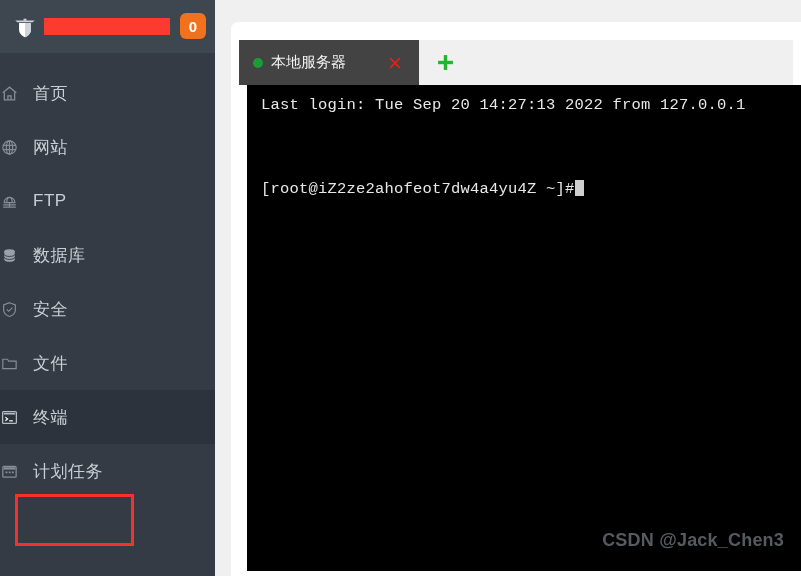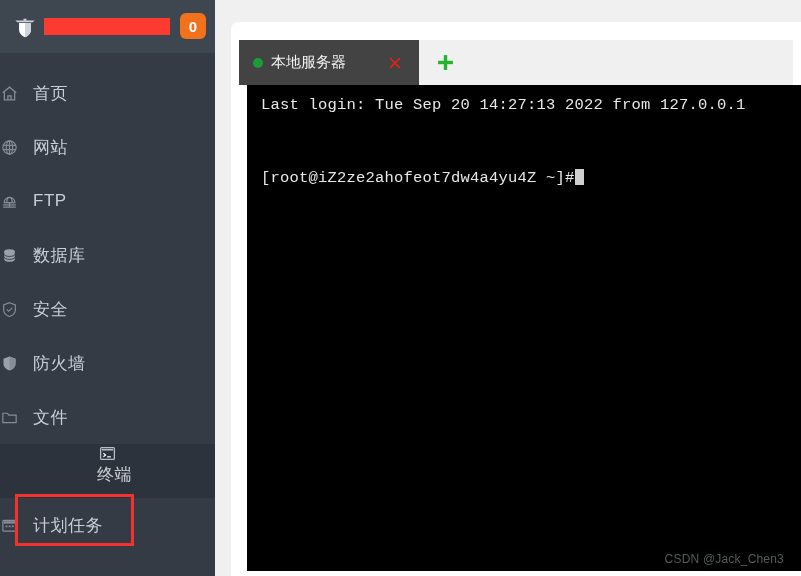--- a/index.html
+++ b/index.html
@@ -40,21 +40,21 @@
     font-size:15px; font-weight:bold;
     display:flex; align-items:center; justify-content:center;
   }
 
   .nav { position:relative; padding-top:13px; }
   .nav-item {
     position:relative;
     height:54px;
     display:flex; align-items:center;
   }
-  .nav-item.active { background:#2d333c;flex-direction:column; }
+  .nav-item.active { background:#2d333c; }
   .nav-icon {
     width:19px; height:19px; flex:0 0 19px;
     display:block;
     color:#8a9099;
   }
   .nav-label {
     margin-left:14px;
     color:#c9ced6;
     font-size:17px;
     letter-spacing:0.5px;
@@ -125,34 +125,35 @@
     position:absolute;
     left:14px;
     color:#e8e8e8;
     font-family:"Liberation Mono", "DejaVu Sans Mono", monospace;
     font-size:15.5px;
     white-space:pre;
     letter-spacing:0.2px;
   }
   .term-line.l0 { top:11px; }
   .term-line.l1 { top:53px; }
-  .term-line.l2 { top:84px; }
+  .term-line.l2 { top:95px; }
   .cursor-block {
     display:inline-block;
     width:9px; height:16px;
     background:#cfcfcf;
     vertical-align:-3px;
   }
   .watermark {
     position:absolute;
-    right:17px; bottom:5px;
+    right:17px; bottom:20px;
     color:#555b5e;
-    font-size:12px;
+    font-size:18px;
     font-family:"Liberation Sans", sans-serif;
     letter-spacing:0.2px;
+    font-weight:bold;
   }
 </style>
 </head>
 <body>
 
 <div id="root">
 
   <div class="sidebar">
 
     <div class="sidebar-header">
@@ -207,27 +208,20 @@
 
 
       <div class="nav-item">
         <svg class="nav-icon" viewBox="0 0 24 24" fill="none" stroke="#868d96" stroke-width="1.5">
           <path d="M12 3.4 L19.4 6.2 v6 c0 4.4 -3.3 7.2 -7.4 8.6 c-4.1 -1.4 -7.4 -4.2 -7.4 -8.6 v-6 Z"></path>
           <path d="M8.6 11.8 l2.4 2.5 l4.6 -4.6" stroke-width="1.4"></path>
         </svg>
         <span class="nav-label">安全</span>
       </div>
 
-      <div class="nav-item">
-        <svg class="nav-icon" viewBox="0 0 24 24">
-          <path d="M12 3.2 L19.6 6 v6.1 c0 4.5 -3.4 7.4 -7.6 8.8 c-4.2 -1.4 -7.6 -4.3 -7.6 -8.8 V6 Z" fill="#9aa1aa"></path>
-          <path d="M12 3.2 L19.6 6 v6.1 c0 4.5 -3.4 7.4 -7.6 8.8 Z" fill="#868d96"></path>
-        </svg>
-        <span class="nav-label">防火墙</span>
-      </div>
 
       <div class="nav-item">
         <svg class="nav-icon" viewBox="0 0 24 24" fill="none" stroke="#868d96" stroke-width="1.5">
           <path d="M3.6 18.4 V6.6 h5.6 l1.9 2.3 h9.3 v9.5 Z"></path>
         </svg>
         <span class="nav-label">文件</span>
       </div>
 
       <div class="nav-item active">
         <svg class="nav-icon" viewBox="0 0 24 24">

